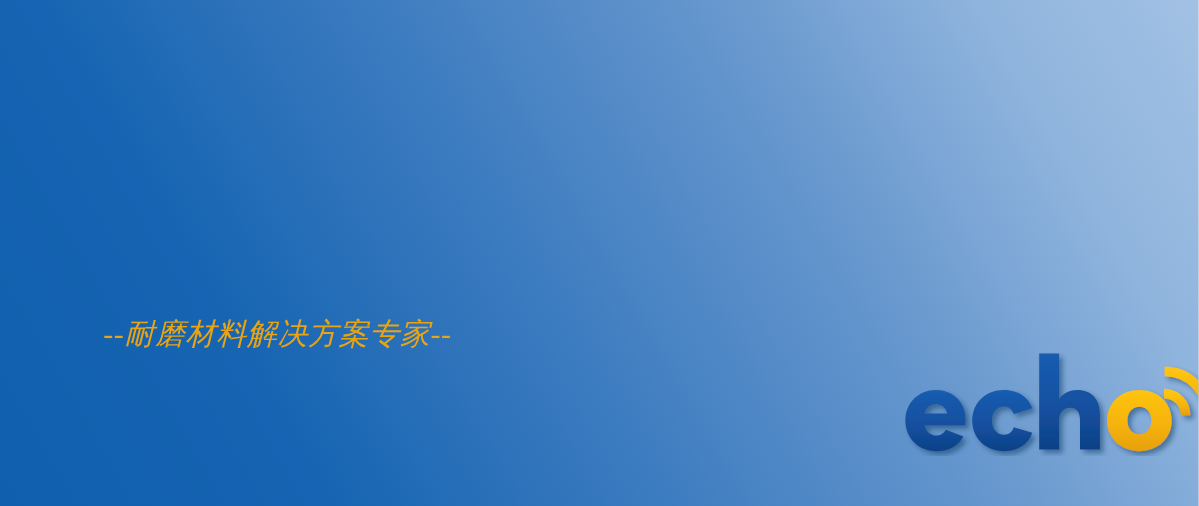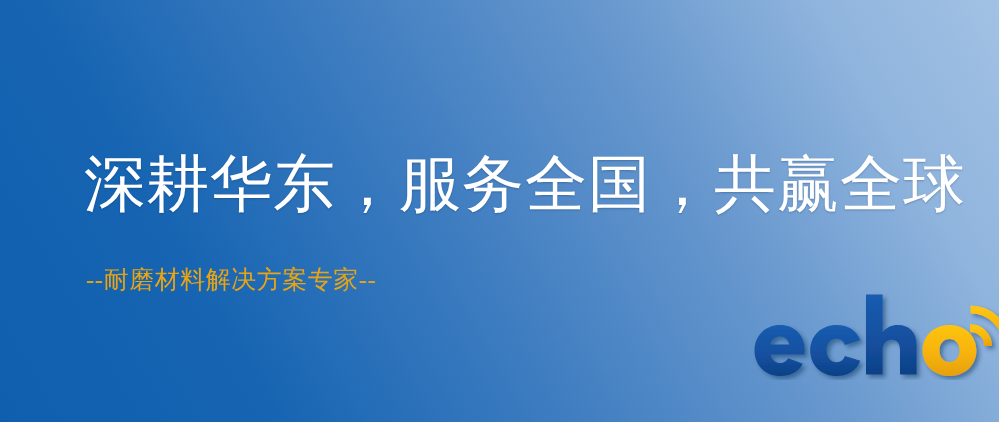--- a/index.html
+++ b/index.html
@@ -43,20 +43,21 @@
   .subheadline {
     position: absolute;
     left: 86px;
     top: 266px;
     font-family: "Liberation Serif", "DejaVu Serif", serif;
     font-size: 25px;
     line-height: 1.1;
     color: #e9a414;
     white-space: nowrap;
     letter-spacing: 0.5px;
+    font-style: italic;
   }
 
   
   .logo {
     position: absolute;
     left: 744px;
     top: 292px;
     width: 255px;
     height: 130px;
   }
@@ -86,21 +87,20 @@
     font-size: 20px;
     vertical-align: 14px;
     letter-spacing: 0;
   }
 </style>
 </head>
 <body>
 
 <div class="banner">
 
-  <div class="headline">深耕华东，服务全国，共赢全球</div>
 
   <div class="subheadline">--耐磨材料解决方案专家--</div>
 
   <div class="logo">
 
     <svg class="logo-wordmark" viewBox="0 0 255 88">
       <defs>
         <filter id="dropshadow" x="-30%" y="-30%" width="180%" height="180%">
           <feDropShadow dx="3" dy="3" stdDeviation="2.2" flood-color="#0a2b52" flood-opacity="0.45"></feDropShadow>
         </filter>

